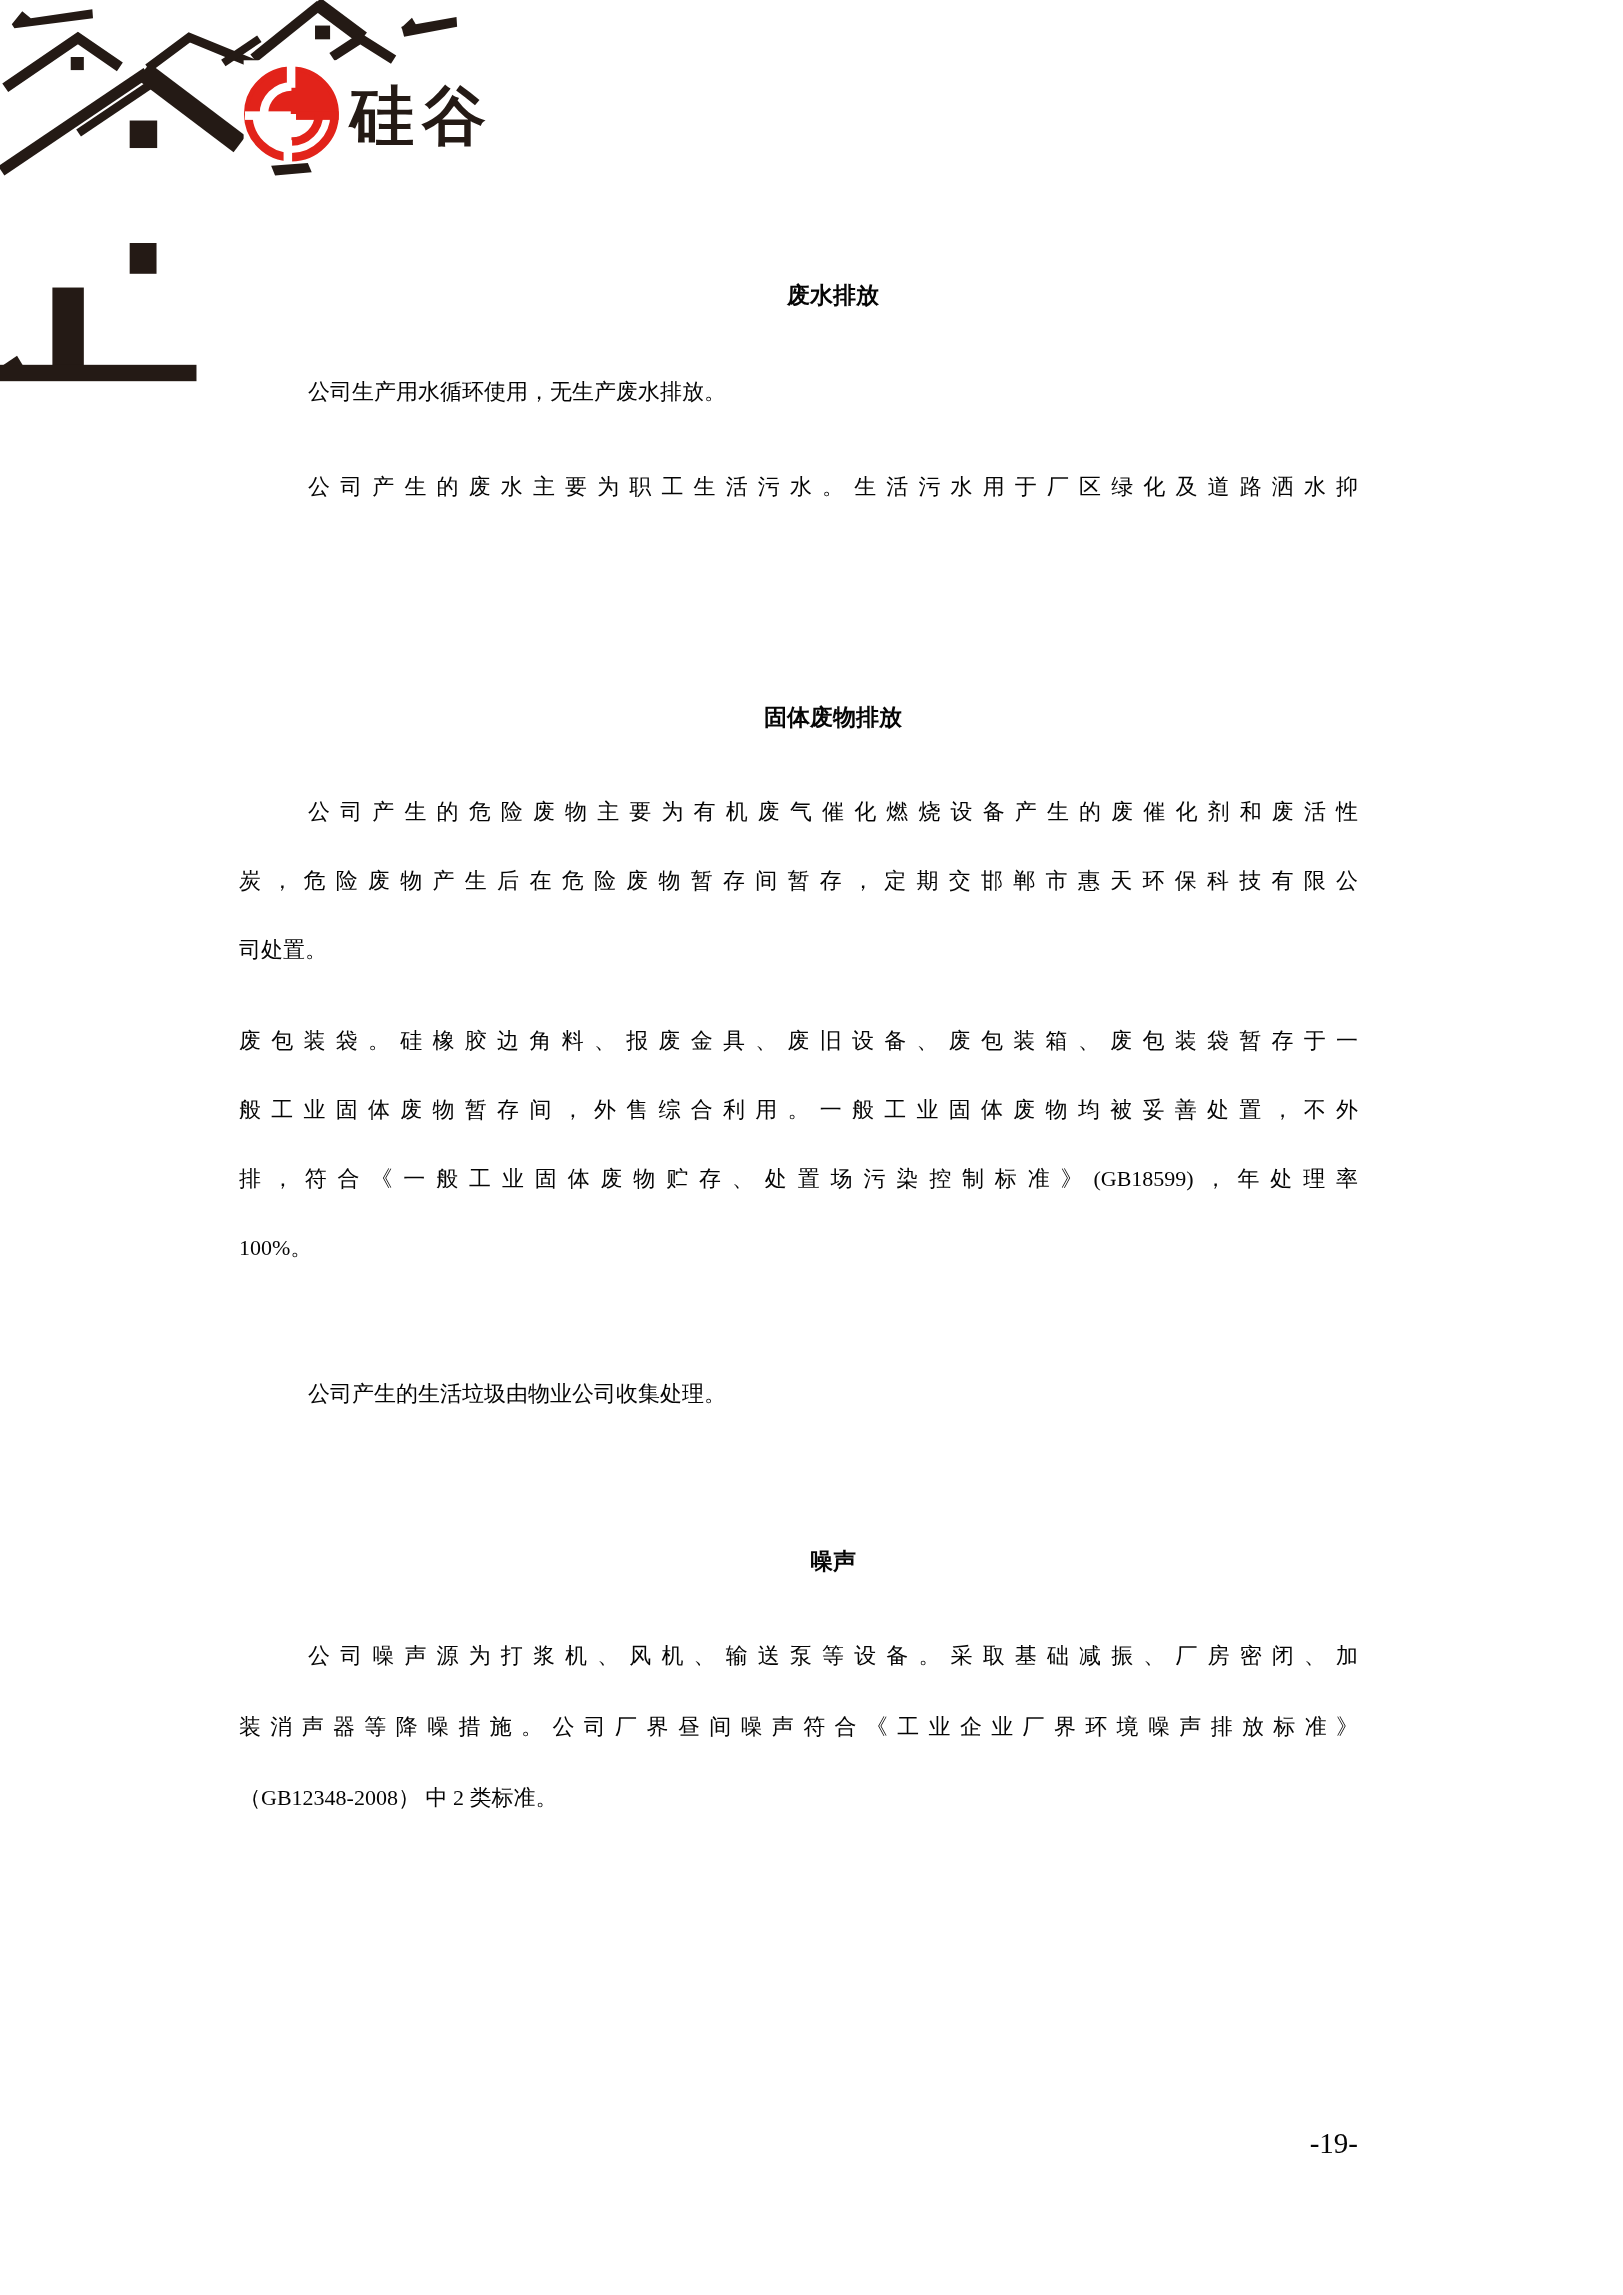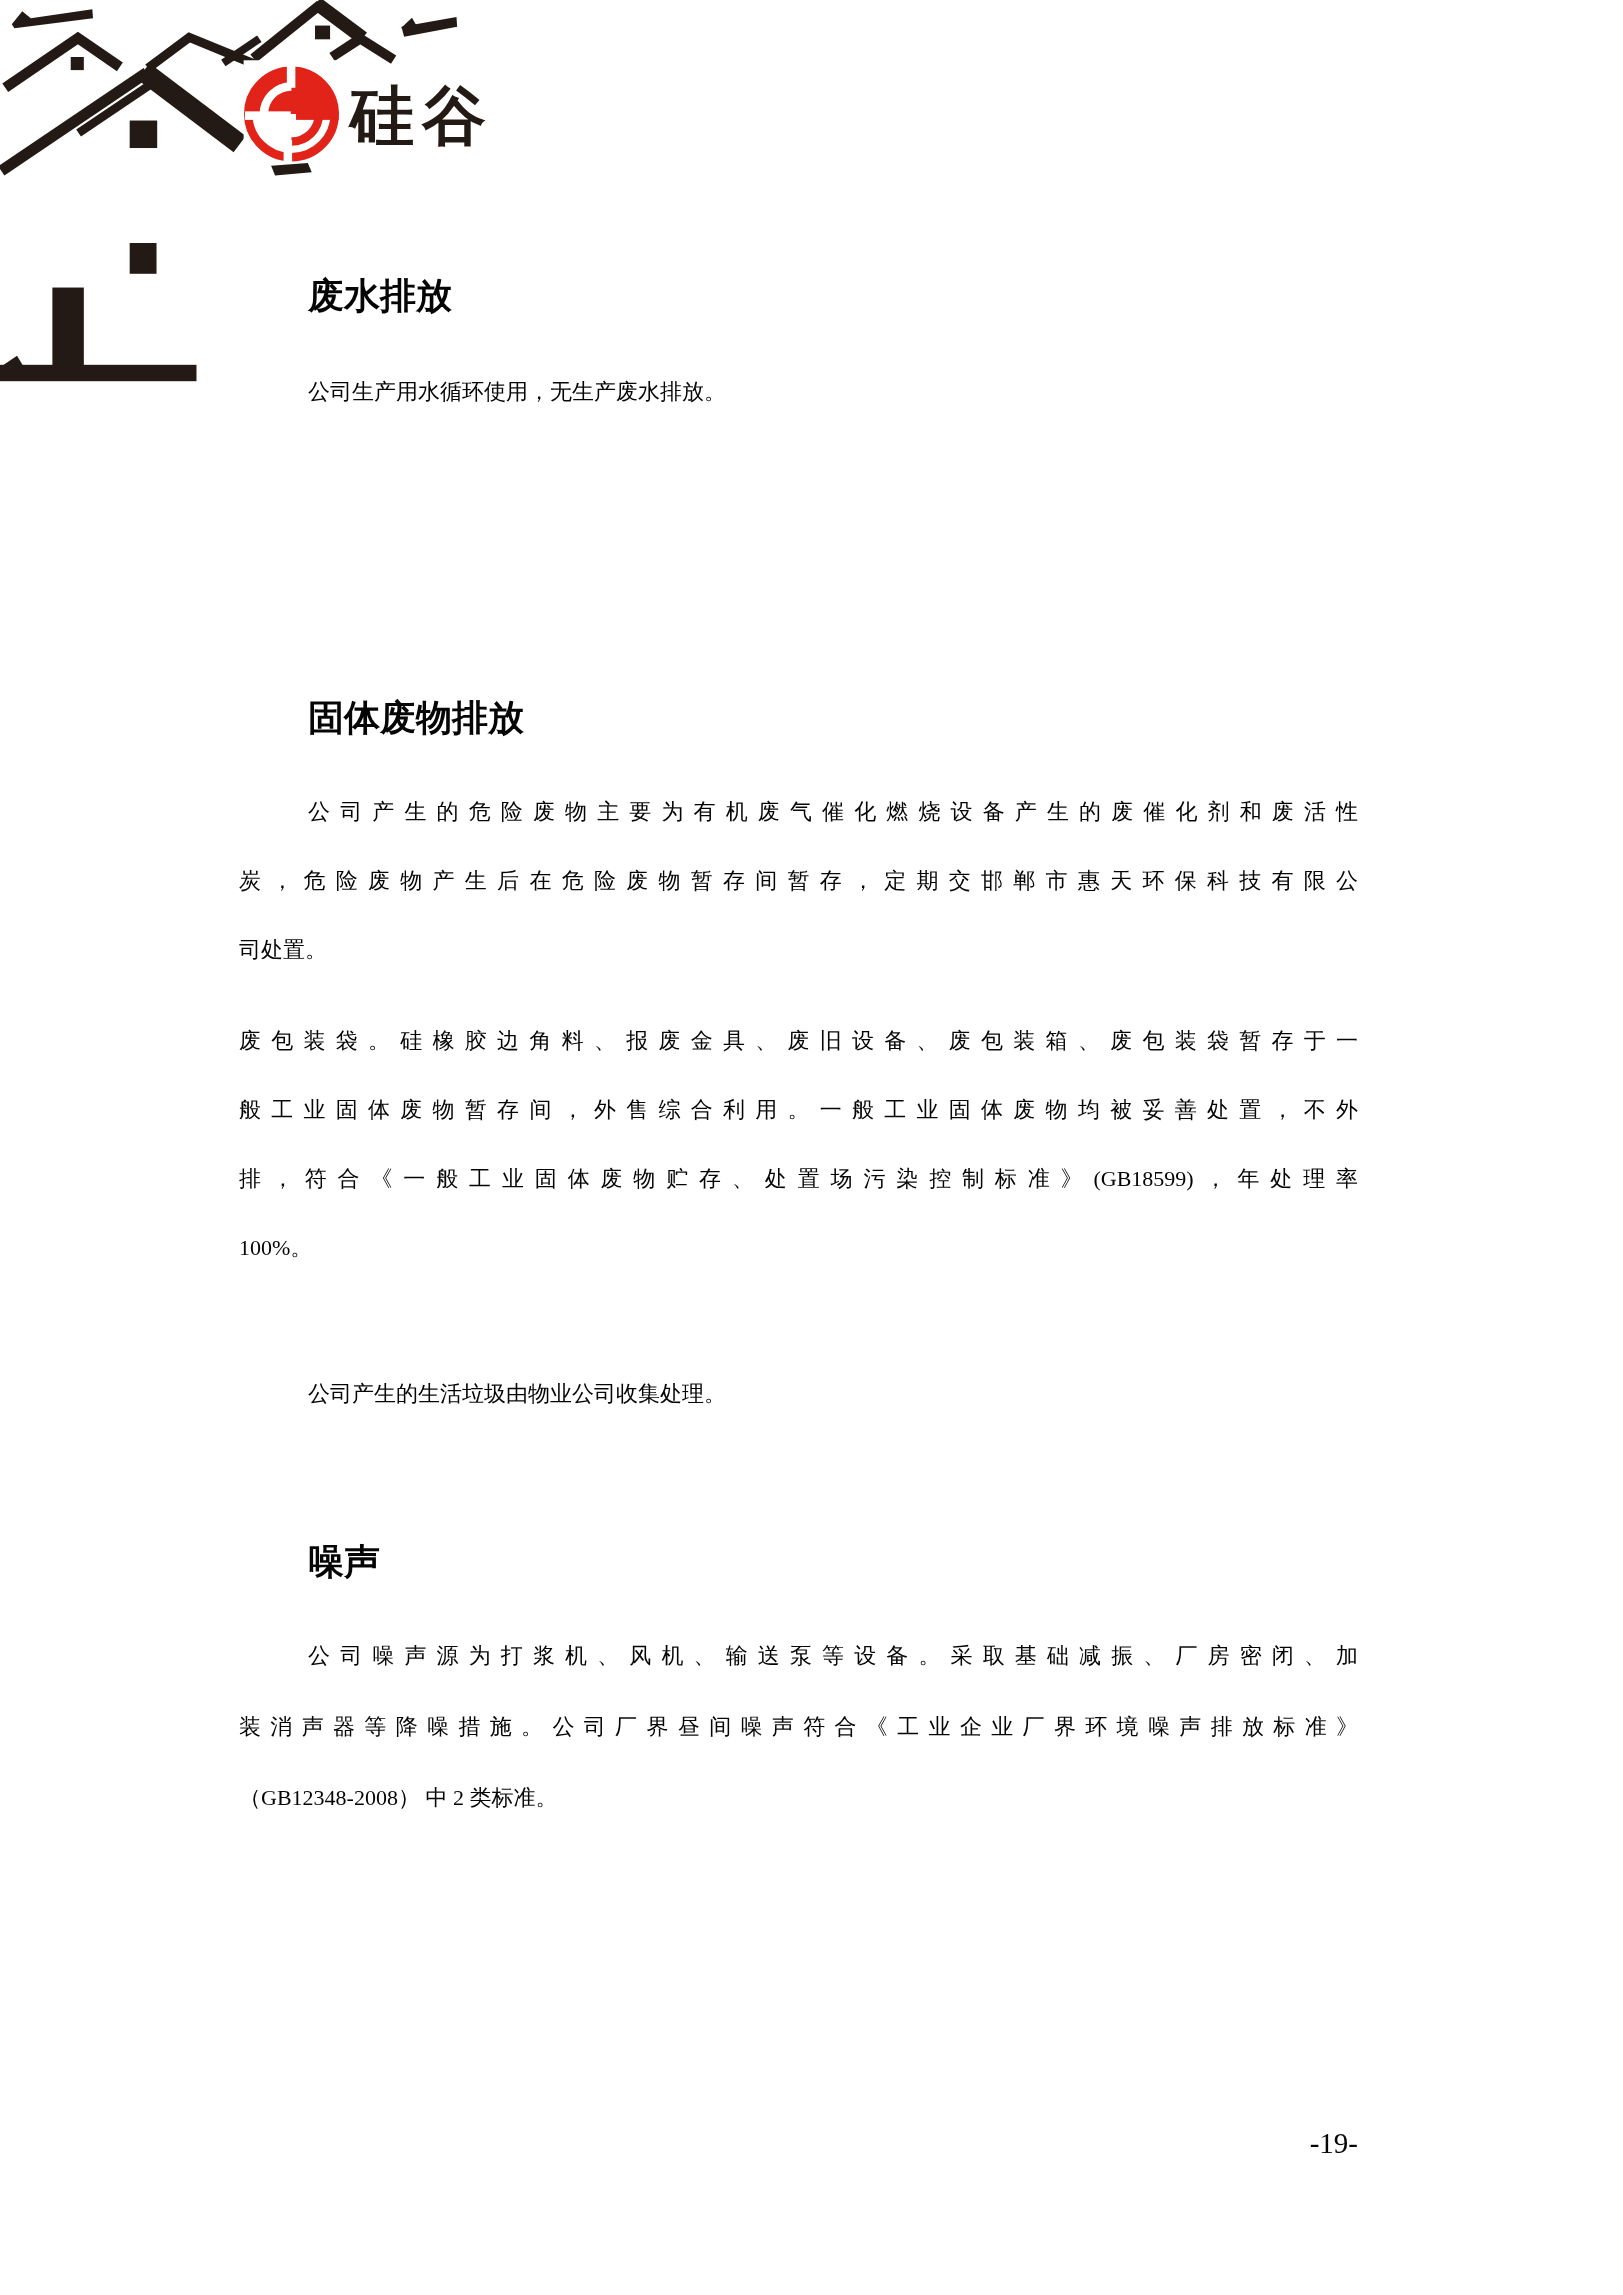--- a/index.html
+++ b/index.html
@@ -21,22 +21,22 @@
   .col{position:absolute;left:239px;width:1119px;}
   .line{
     width:100%;box-sizing:border-box;
     font-size:22px;line-height:69px;height:69px;
     white-space:nowrap;
   }
   .p6 .line{line-height:71px;height:71px;}
   .fill{white-space:normal;text-align:justify;text-align-last:justify;}
   .ind{padding-left:69px;}
   .heading{
-    font-size:36px;font-weight:bold;line-height:38px;height:38px;
-    padding-left:69px;box-sizing:border-box;white-space:nowrap;
+    font-size:23px;font-weight:bold;line-height:38px;height:38px;
+    padding-left:69px;box-sizing:border-box;white-space:nowrap;text-align:center;
   }
   .pagenum{
     position:absolute;left:239px;width:1119px;top:2127px;
     font-size:29px;line-height:33px;text-align:right;
   }
 </style>
 </head>
 <body>
 
 <div class="page">
@@ -88,20 +88,21 @@
   </svg>
   <div class="brand-text">硅谷</div>
 
   <div class="col heading" style="top:277px">废水排放</div>
 
   <div class="col" style="top:357px">
     <div class="line ind">公司生产用水循环使用，无生产废水排放。</div>
   </div>
 
   <div class="col" style="top:452px">
+    <div class="line ind fill">公司产生的废水主要为职工生活污水。生活污水用于厂区绿化及道路洒水抑</div>
   </div>
 
   <div class="col heading" style="top:699px">固体废物排放</div>
 
   <div class="col" style="top:777px">
     <div class="line ind fill">公司产生的危险废物主要为有机废气催化燃烧设备产生的废催化剂和废活性</div>
     <div class="line fill">炭，危险废物产生后在危险废物暂存间暂存，定期交邯郸市惠天环保科技有限公</div>
     <div class="line">司处置。</div>
   </div>
 

